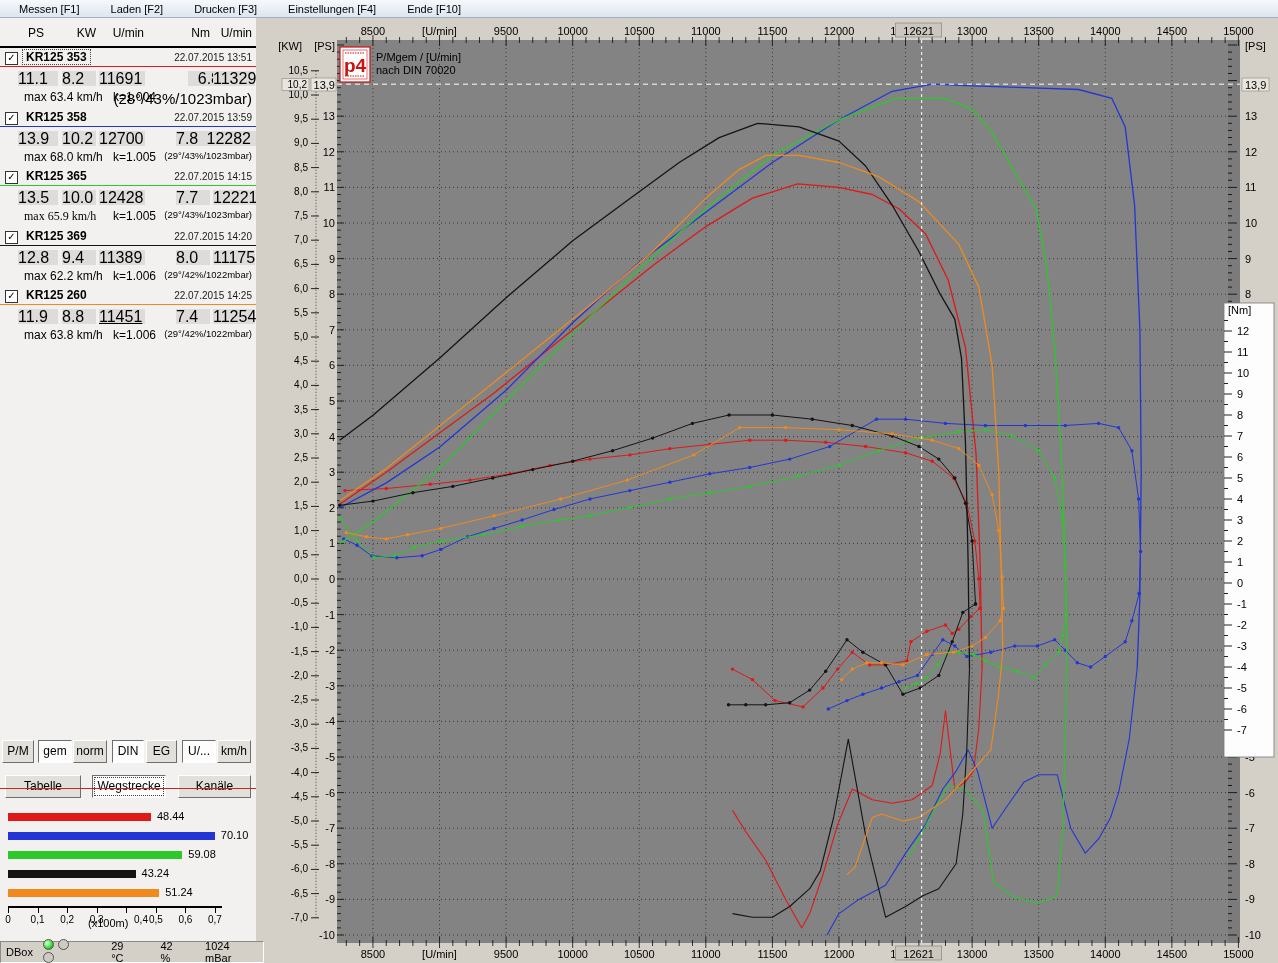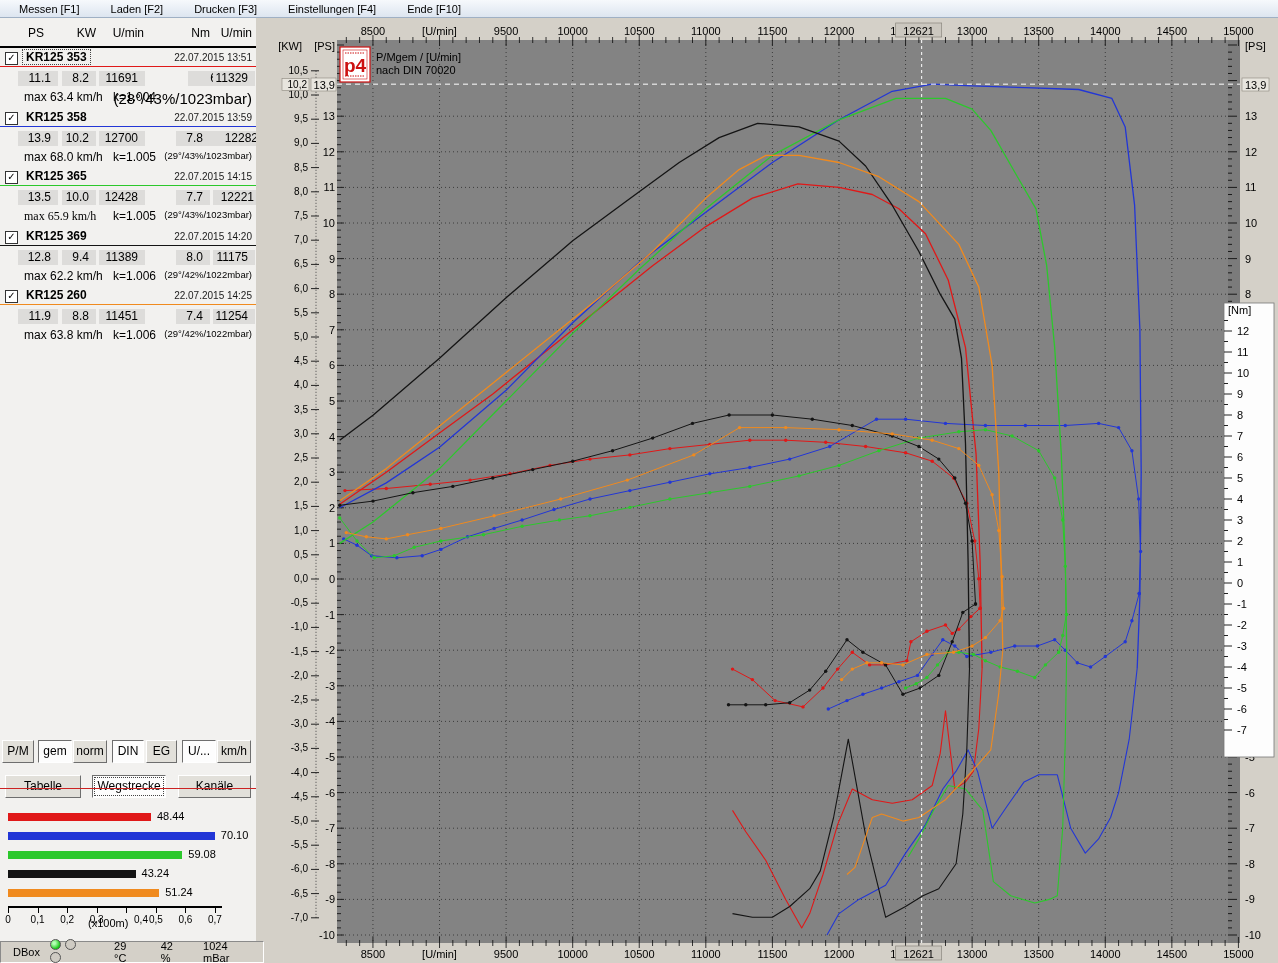--- a/index.html
+++ b/index.html
@@ -14,37 +14,37 @@
   .sb-col{position:absolute;top:8px;text-align:right}
   #runs{position:relative}
   .run{position:relative;height:59.5px}
   .run-check{position:absolute;left:5px;top:4px;width:11px;height:11px;background:#fff;
        border:1px solid #333;font-size:10px;line-height:10px;text-align:center}
   .run-name{position:absolute;left:23px;top:2px;font-weight:bold;font-size:12px;padding:0 3px}
   .run.focused .run-name{outline:1px dotted #444}
   .run-date{position:absolute;right:4px;top:4px;font-size:10px;color:#1a1a1a}
   .run-line{position:absolute;left:0;top:18px;width:256px;height:1px}
   .run-val{position:absolute;top:23px;height:15px;background:#dddcda;text-align:right;
-       padding-right:7px;box-sizing:border-box;font-size:12px;line-height:15px}
+       padding-right:14px;box-sizing:border-box;font-size:16px;line-height:15px}
   .run-info{position:absolute;top:42px;font-size:12px;white-space:nowrap}
   .btn{position:absolute;height:23px;box-sizing:border-box;background:#e2e0da;
        border:1px solid;border-color:#fff #6e6e6e #6e6e6e #fff;font-size:12px;
        text-align:center;line-height:20px;cursor:default}
   .btn.pressed{background:#fdfdfd;border-color:#6e6e6e #fff #fff #6e6e6e}
   .btn.pressed.focus{outline:1px dotted #444;outline-offset:-3px}
   #legend{position:absolute;left:0;top:770px;width:256px;height:140px;border-top:1px solid #c22}
   .lbar{position:absolute;left:8px;height:8px}
   .lval{position:absolute;font-size:11px;top:-3px}
   .laxis{position:absolute;left:8px;width:214px;height:2px;background:#000}
   .ltick{position:absolute;width:1px;height:5px;background:#000;top:2px}
   .ltlab{position:absolute;font-size:10px;top:8px;transform:translateX(-50%)}
   .lunit{position:absolute;font-size:11px}
   .statusbar{position:absolute;left:0;top:941px;width:264px;height:22px;box-sizing:border-box;
        background:#d4d0c8;border:1px solid;border-color:#8a8a8a #fff #fff #8a8a8a;
-       display:flex;align-items:center;padding:0 12px;font-size:11px}
+       display:flex;align-items:center;padding:0 5px;font-size:11px}
   .led{width:11px;height:11px;border-radius:50%;border:1px solid #555;margin-right:4px;
        background:#cfcbc3;display:inline-block;box-sizing:border-box}
   .led.on{background:radial-gradient(circle at 35% 35%, #b4ffb4 15%, #18c818 70%)}
   svg{position:absolute;left:256px;top:0}
   svg text{font-family:"Liberation Sans",sans-serif}
 </style>
 </head>
 <body>
 
 <div class="menubar" id="menubar">
@@ -120,21 +120,21 @@
         <div class="run-info" style="left: 113px;">k=1.006</div>
         <div class="run-info" style="right: 4px; font-size: 9.5px;">(29°/42%/1022mbar)</div>
       </div>
       <div class="run">
         <div class="run-check">✓</div>
         <div class="run-name">KR125 260</div>
         <div class="run-date">22.07.2015 14:25</div>
         <div class="run-line" style="background: rgb(240, 138, 30);"></div>
         <div class="run-val" style="left: 18px; width: 40px;">11.9</div>
         <div class="run-val" style="left: 62px; width: 34px;">8.8</div>
-        <div class="run-val" style="left: 99px; width: 46px;">11451</div>
+        <div class="run-val" style="left: 99px; width: 46px; text-decoration: underline;">11451</div>
         <div class="run-val" style="left: 176px; width: 34px;">7.4</div>
         <div class="run-val" style="left: 213px; width: 42px;">11254</div>
         <div class="run-info" style="left: 24px;">max 63.8 km/h</div>
         <div class="run-info" style="left: 113px;">k=1.006</div>
         <div class="run-info" style="right: 4px; font-size: 9.5px;">(29°/42%/1022mbar)</div>
       </div>
     </div>
   <div id="controls">
       <div class="btn" style="left: 2px; width: 32px; top: 722px;">P/M</div>
       <div class="btn pressed" style="left: 38px; width: 34px; top: 722px;">gem</div>

